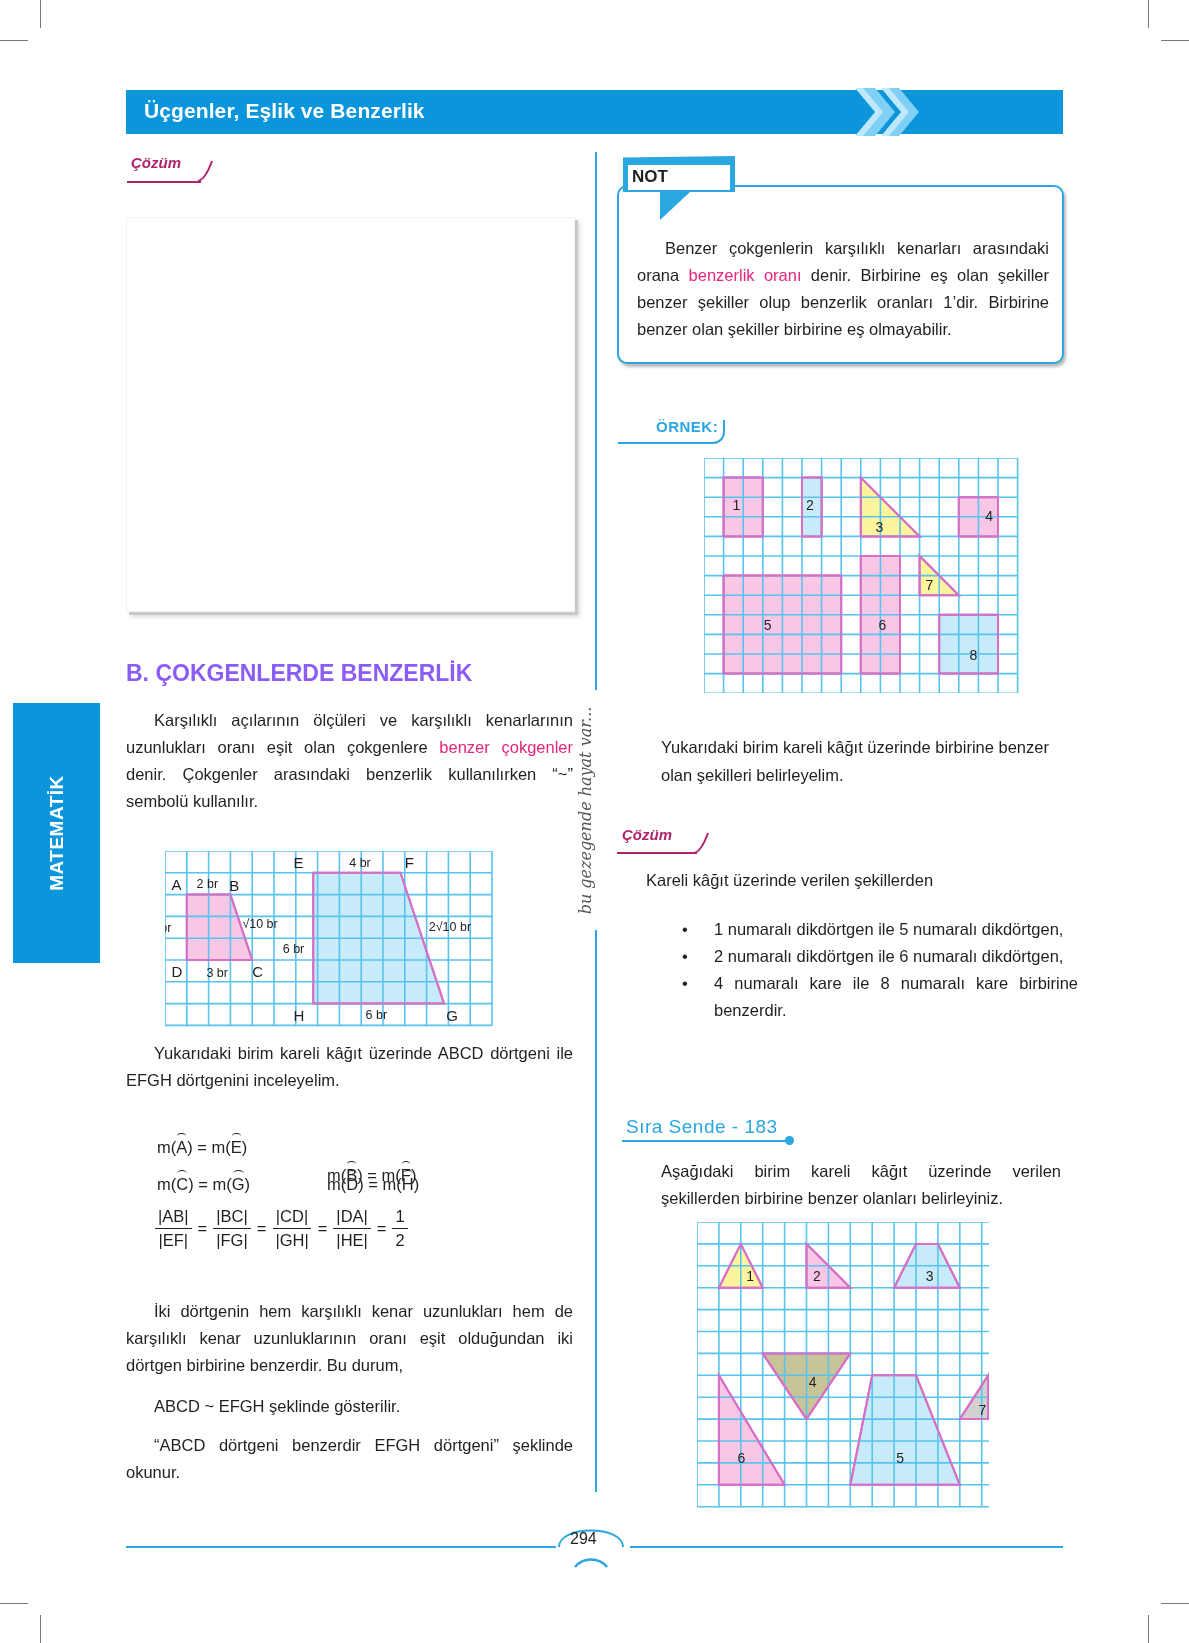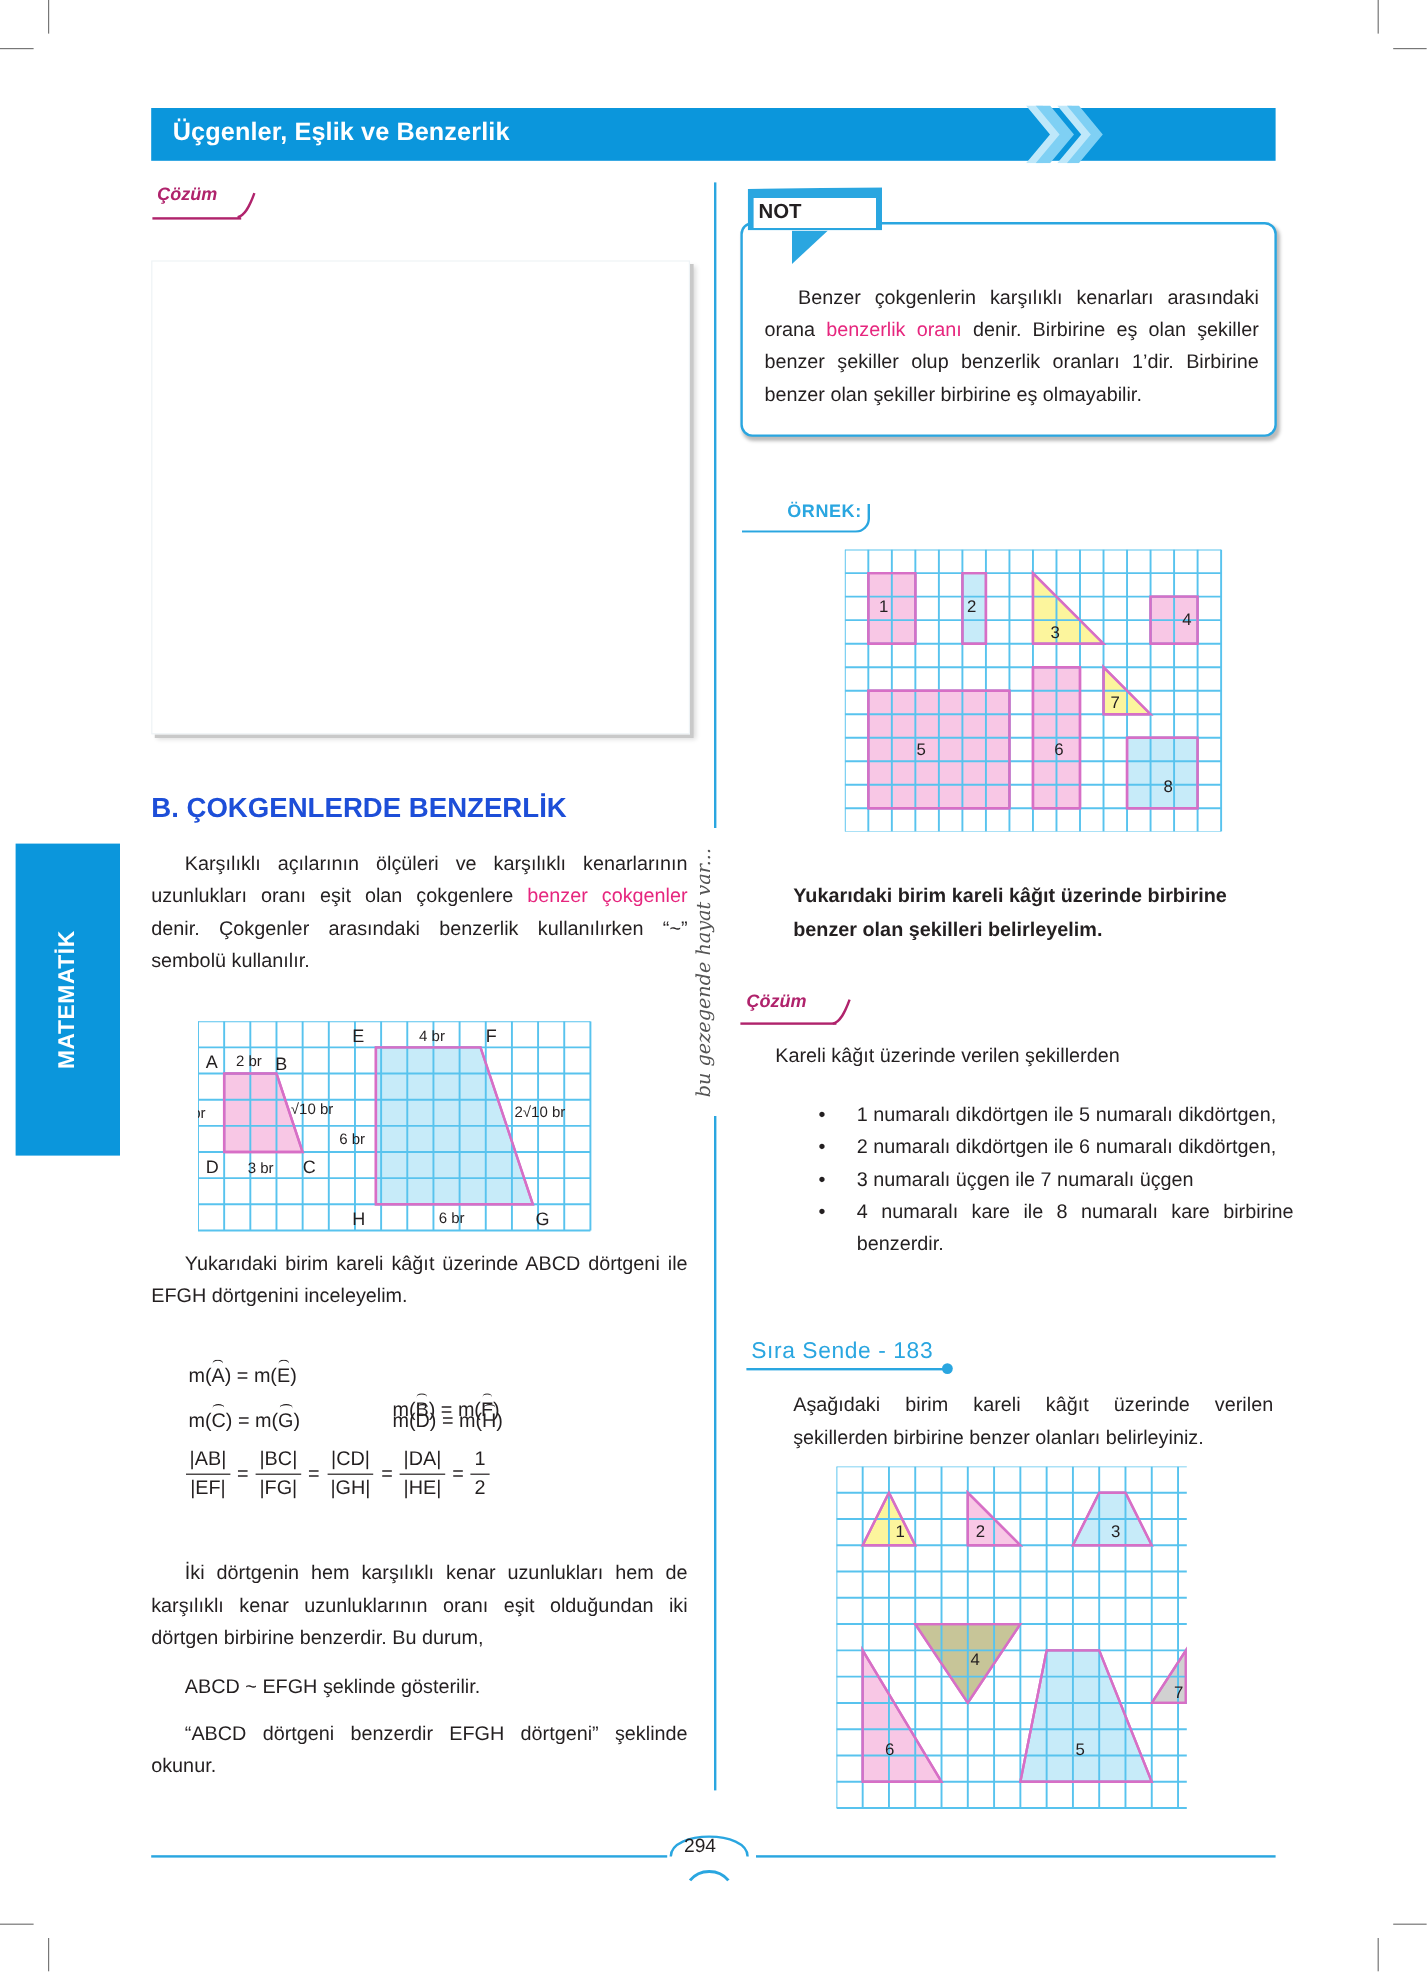--- a/index.html
+++ b/index.html
@@ -9,34 +9,34 @@
   .header-band { left: 126px; top: 90px; width: 937px; height: 44px; background: #0b96dc; }
   .header-title { left: 144px; top: 99px; font-size: 21px; font-weight: bold; color: #ffffff; letter-spacing: 0.1px; }
   .chev { left: 855px; top: 88px; width: 70px; height: 48px; }
   .col-divider { left: 595px; top: 152px; width: 2px; height: 1340px; background: #2aa6e0; }
   .side-tab { left: 13px; top: 703px; width: 87px; height: 260px; background: #0b96dc; }
   .side-tab-text { left: 13px; top: 703px; width: 87px; height: 260px; display:flex; align-items:center; justify-content:center; }
   .side-tab-text span { transform: rotate(-90deg); color:#fff; font-weight:bold; font-size:19px; white-space:nowrap; letter-spacing: 0.5px; }
   .cozum-label { font-size: 15px; font-weight: bold; color: #b0236c; font-style: italic; }
   .cozum-line { height: 2px; background: #b0236c; }
   .blank-box { left: 126px; top: 217px; width: 447px; height: 393px; background: #fff; border: 1px solid #eef3f6; box-shadow: 3px 3px 0 #c9c9c9, 5px 5px 4px #dcdcdc; }
-  .section-title { left: 126px; top: 660px; font-size: 23px; font-weight: bold; color: #1d4ed8; }
+  .section-title { left: 126px; top: 660px; font-size: 23px; font-weight: bold; color: #8b5cf6; }
   .para { font-size: 16.5px; line-height: 27px; text-align: justify; color: #231f20; }
   .pink { color: #e6267e; }
   .note-box { left: 617px; top: 185px; width: 443px; height: 175px; border: 2.5px solid #2aa6e0; border-radius: 10px; background: #fff; box-shadow: 2px 3px 3px #bbb; }
   .note-tag { left: 623px; top: 156px; width: 112px; height: 36px; background: #2aa6e0; clip-path: polygon(0 4%, 100% 0, 100% 100%, 0 100%); }
   .note-tag-inner { left: 628px; top: 165px; width: 102px; height: 25px; background: #ffffff; }
   .note-tag-text { left: 632px; top: 167px; font-size: 17px; font-weight: bold; color:#231f20; }
   .note-tail { left: 660px; top: 192px; width: 30px; height: 28px; background: #2aa6e0; clip-path: polygon(0 0, 100% 0, 0 100%); }
   .ornek-label { left: 628px; top: 418px; font-size: 15px; font-weight: bold; color: #2aa6e0; letter-spacing: 0.5px; margin-left: 28px; }
   .ornek-border { left: 618px; top: 420px; width: 105px; height: 22px; border-bottom: 2px solid #2aa6e0; border-right: 2px solid #2aa6e0; border-bottom-right-radius: 12px; }
   .sira-label { left: 626px; top: 1116px; font-size: 19px; font-weight: normal; color: #2aa6e0; letter-spacing: 0.5px; }
   .sira-line { left: 622px; top: 1140px; width: 168px; height: 2px; background: #2aa6e0; }
   .sira-dot { left: 785px; top: 1136px; width: 9px; height: 9px; border-radius: 50%; background: #2aa6e0; }
-  .bold-para { font-weight: bold; font-size: 16.5px; line-height: 28px; }
+  .bold-para { font-weight: normal; font-size: 16.5px; line-height: 28px; }
   .bullets { list-style: none; margin: 16px; padding: 0; }
   .bullets li { position: relative; padding-left: 40px; font-size: 16.5px; line-height: 27px; text-align: justify; }
   .bullets li::before { content: "•"; position: absolute; left: 8px; top: 0; }
   .math { font-size: 16.5px; }
   .arc { position: relative; display: inline-block; }
   .arc::before { content: ""; position: absolute; left: 1px; right: 1px; top: -5px; height: 6px; border-top: 1.2px solid #231f20; border-radius: 50% 50% 0 0; }
   .frac { display: inline-flex; flex-direction: column; align-items: center; vertical-align: middle; }
   .frac .num { border-bottom: 1.2px solid #231f20; padding: 0 3px 2px; }
   .frac .den { padding: 2px 3px 0; }
   .footer-line-l { left: 126px; top: 1546px; width: 430px; height: 2px; background: #2aa6e0; }
@@ -248,21 +248,20 @@
 <div class="abs cozum-label" style="left:622px;top:826px;">Çözüm</div>
 <div class="abs cozum-line" style="left:617px;top:852px;width:80px;"></div>
 <svg class="abs" style="left:692px;top:832px;" width="18" height="23">
   <path d="M16 1 C 12 12, 8 20, 2 21" stroke="#b0236c" stroke-width="2" fill="none"></path>
 </svg>
 
 <div class="abs para" style="left:646px;top:867px;">Kareli kâğıt üzerinde verilen şekillerden</div>
 <ul class="abs bullets" style="left:658px;top:900px;width:404px;">
   <li>1 numaralı dikdörtgen ile 5 numaralı dikdörtgen,</li>
   <li>2 numaralı dikdörtgen ile 6 numaralı dikdörtgen,</li>
-  <li>3 numaralı üçgen ile 7 numaralı üçgen</li>
   <li>4 numaralı kare ile 8 numaralı kare birbirine benzerdir.</li>
 </ul>
 
 <div class="abs sira-label">Sıra Sende - 183</div>
 <div class="abs sira-line"></div>
 <div class="abs sira-dot"></div>
 
 <div class="abs para" style="left:661px;top:1158px;width:400px;text-indent:0;">Aşağıdaki birim kareli kâğıt üzerinde verilen şekillerden birbirine benzer olanları belirleyiniz.</div>
 
 <svg class="abs" id="fig-exercise" style="left:697px;top:1222px;" width="292" height="290">

